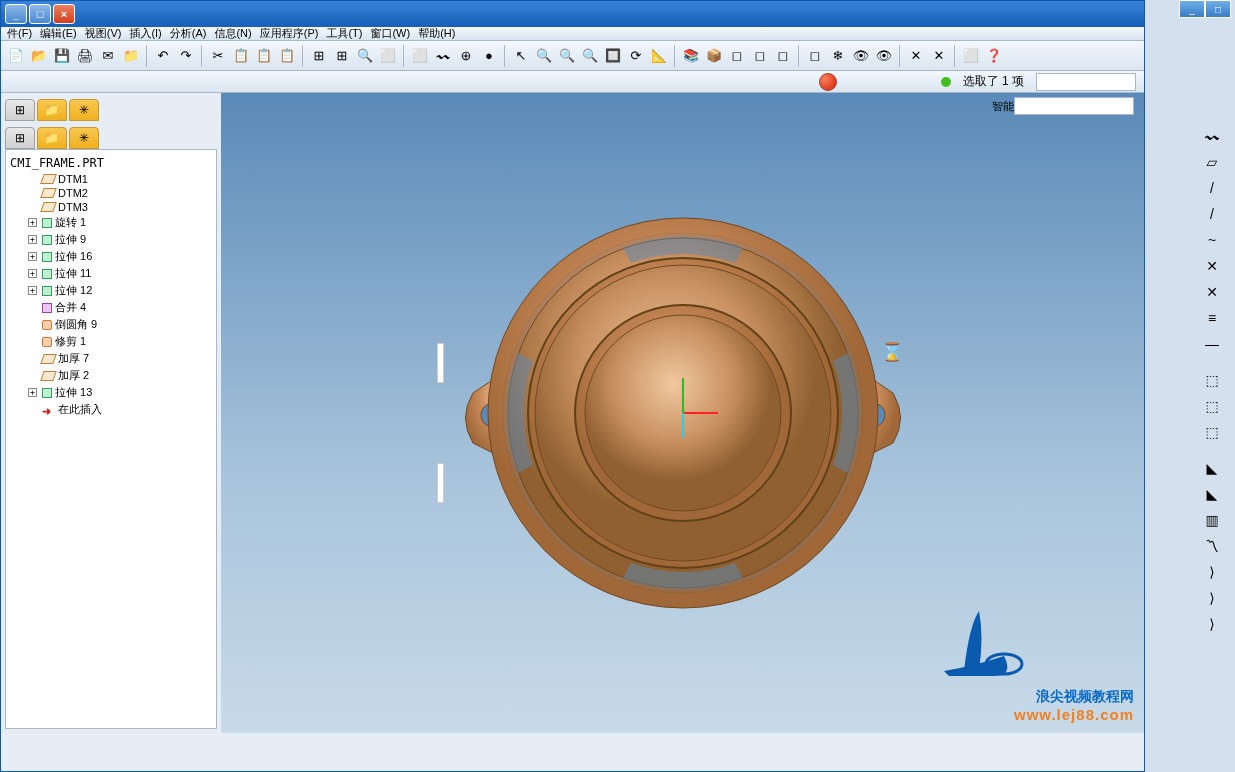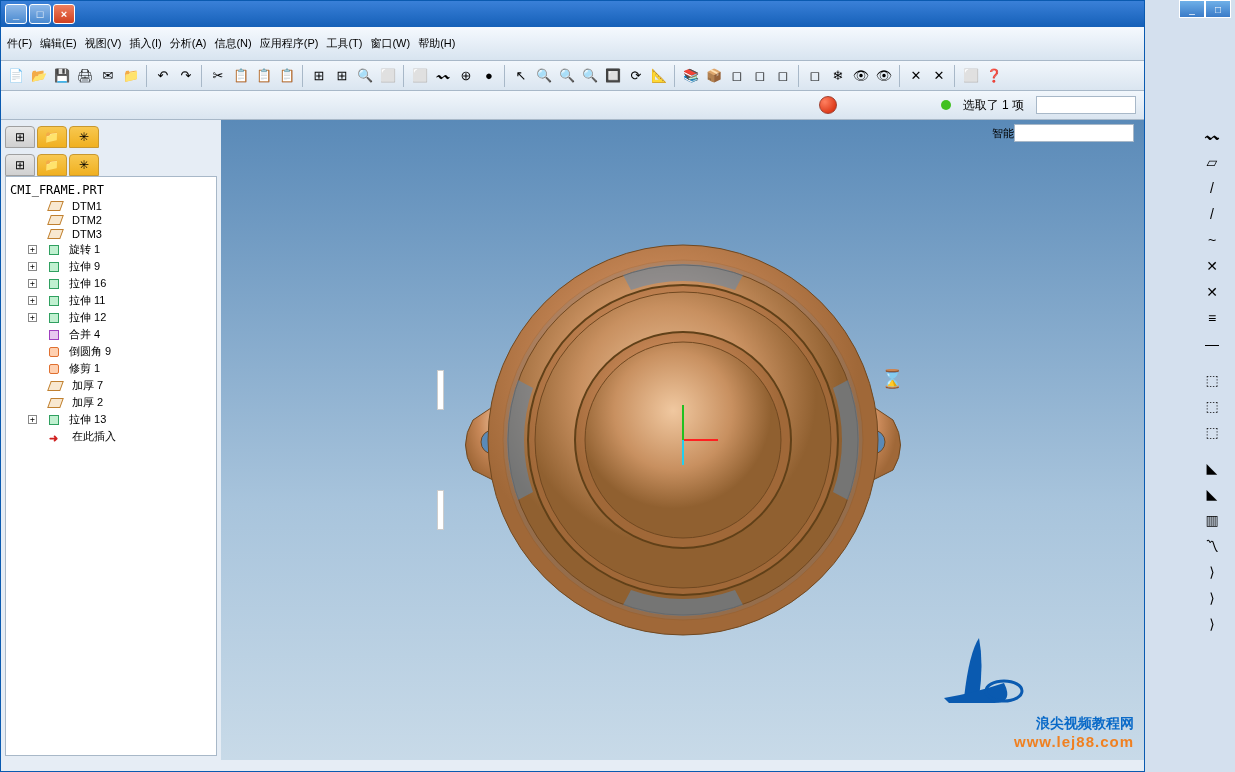--- a/index.html
+++ b/index.html
@@ -6,38 +6,38 @@
 body { background: #d4e0ee; overflow: hidden; width: 1235px; height: 772px; position: relative; }
 .outer-window { position: absolute; right: 0; top: 0; width: 56px; height: 20px; display: flex; }
 .outer-window button { width: 26px; height: 18px; border: 1px solid #fff; background: linear-gradient(#6fb0e8,#3a7bc8); color: white; font-size: 10px; }
 .main-window { position: absolute; left: 0; top: 0; width: 1145px; height: 772px; background: #e6edf5; border: 1px solid #0a5ab0; }
 .titlebar { height: 26px; background: linear-gradient(#3a80d8,#1560b8); display: flex; align-items: center; padding: 0 4px; color: white; font-weight: bold; }
 .titlebar-text { flex: 1; font-size: 12px; font-family: monospace; }
 .winbtns { display: flex; gap: 2px; }
 .winbtn { width: 22px; height: 20px; border: 1px solid #fff; border-radius: 3px; display: flex; align-items: center; justify-content: center; font-size: 11px; cursor: pointer; }
 .winbtn.min, .winbtn.max { background: linear-gradient(#8eb8e8,#4a8ad0); color: white; }
 .winbtn.close { background: linear-gradient(#f08060,#d04020); color: white; }
-.menubar { height: 34px; background: linear-gradient(#f5f9fe,#d8e4f0); display: flex; align-items: center; padding: 0 2px; border-bottom: 1px solid #a8b8c8; }
+.menubar { height: 14px; background: linear-gradient(#f5f9fe,#d8e4f0); display: flex; align-items: center; padding: 0 2px; border-bottom: 1px solid #a8b8c8; }
 .menuitem { padding: 2px 4px; cursor: pointer; }
 .toolbar { height: 30px; background: linear-gradient(#f2f7fc,#dae5f0); display: flex; align-items: center; padding: 0 4px; border-bottom: 1px solid #a8b8c8; gap: 1px; }
 .tbtn { width: 22px; height: 22px; border: 1px solid transparent; background: transparent; display: flex; align-items: center; justify-content: center; cursor: pointer; border-radius: 2px; font-size: 13px; }
 .tsep { width: 2px; height: 22px; border-left: 1px solid #a8b8c8; margin: 0 3px; }
-.statusbar2 { height: 29px; background: linear-gradient(#f2f7fc,#dae5f0); display: flex; align-items: center; justify-content: flex-end; padding: 0 8px; gap: 12px; border-bottom: 1px solid #a8b8c8; }
+.statusbar2 { height: 22px; background: linear-gradient(#f2f7fc,#dae5f0); display: flex; align-items: center; justify-content: flex-end; padding: 0 8px; gap: 12px; border-bottom: 1px solid #a8b8c8; }
 .status-text { font-size: 12px; }
 .status-input { width: 100px; height: 18px; border: 1px solid #a8b8c8; background: white; }
 .red-dot { width: 18px; height: 18px; border-radius: 9px; background: radial-gradient(circle at 30% 30%, #ff8060, #d02000); border: 1px solid #a04030; }
 .green-dot { width: 10px; height: 10px; border-radius: 5px; background: #40c020; }
 .content { display: flex; height: calc(100% - 130px); }
 .left-panel { width: 220px; background: #e6edf5; display: flex; flex-direction: column; }
 .tab-row { height: 28px; display: flex; align-items: flex-end; padding: 0 4px; gap: 2px; position: relative; }
 .tab { width: 30px; height: 22px; background: linear-gradient(#f8c850,#f0b020); border: 1px solid #c89830; border-radius: 4px 4px 0 0; display: flex; align-items: center; justify-content: center; font-size: 12px; cursor: pointer; }
 .tab.grey { background: linear-gradient(#e8e8e8,#d0d0d0); border-color: #a0a0a0; }
 .tree { flex: 1; background: white; border: 1px solid #a8b8c8; margin: 0 4px 4px 4px; padding: 4px; overflow: auto; }
 .tree-root { font-family: monospace; font-size: 12px; padding: 2px 0; }
-.tree-item { padding: 1px 0 1px 18px; font-family: "SimSun", monospace; font-size: 12px; display: flex; align-items: center; gap: 10px; cursor: pointer; white-space: nowrap; }
+.tree-item { padding: 1px 0 1px 18px; font-family: "SimSun", monospace; font-size: 12px; display: flex; align-items: center; gap: 3px; cursor: pointer; white-space: nowrap; }
 .ticon { width: 13px; height: 10px; display: inline-block; }
 .ticon.datum { border: 1px solid #c08030; transform: skewX(-20deg); background: #f8e8d0; }
 .ticon.feat { width: 10px; height: 10px; border: 1px solid #30a060; background: #c0f0d0; }
 .ticon.feat2 { width: 10px; height: 10px; border: 1px solid #e07030; background: #ffd0b0; border-radius: 2px; }
 .ticon.feat3 { width: 10px; height: 10px; border: 1px solid #a040c0; background: #e8c8f0; }
 .ticon.arrow { color: #d02020; font-weight: bold; }
 .expand { width: 9px; height: 9px; border: 1px solid #888; display: inline-flex; align-items: center; justify-content: center; font-size: 8px; line-height: 1; margin-right: 2px; font-family: monospace; }
 .viewport { flex: 1; position: relative; background: linear-gradient(180deg, #5a8ab8 0%, #a8c4dc 60%, #c8dae8 100%); overflow: hidden; }
 .smart-label { position: absolute; right: 10px; top: 4px; display: flex; align-items: center; gap: 0; }
 .smart-input { width: 120px; height: 18px; border: 1px solid #a8b8c8; background: white; }

